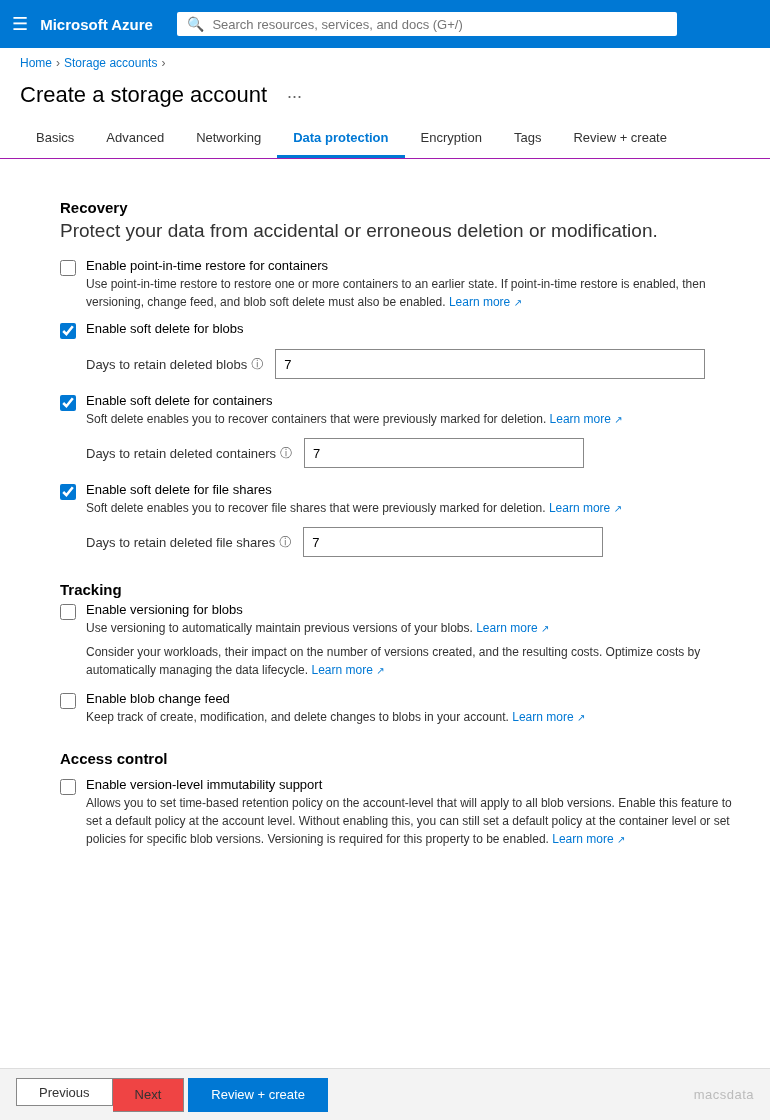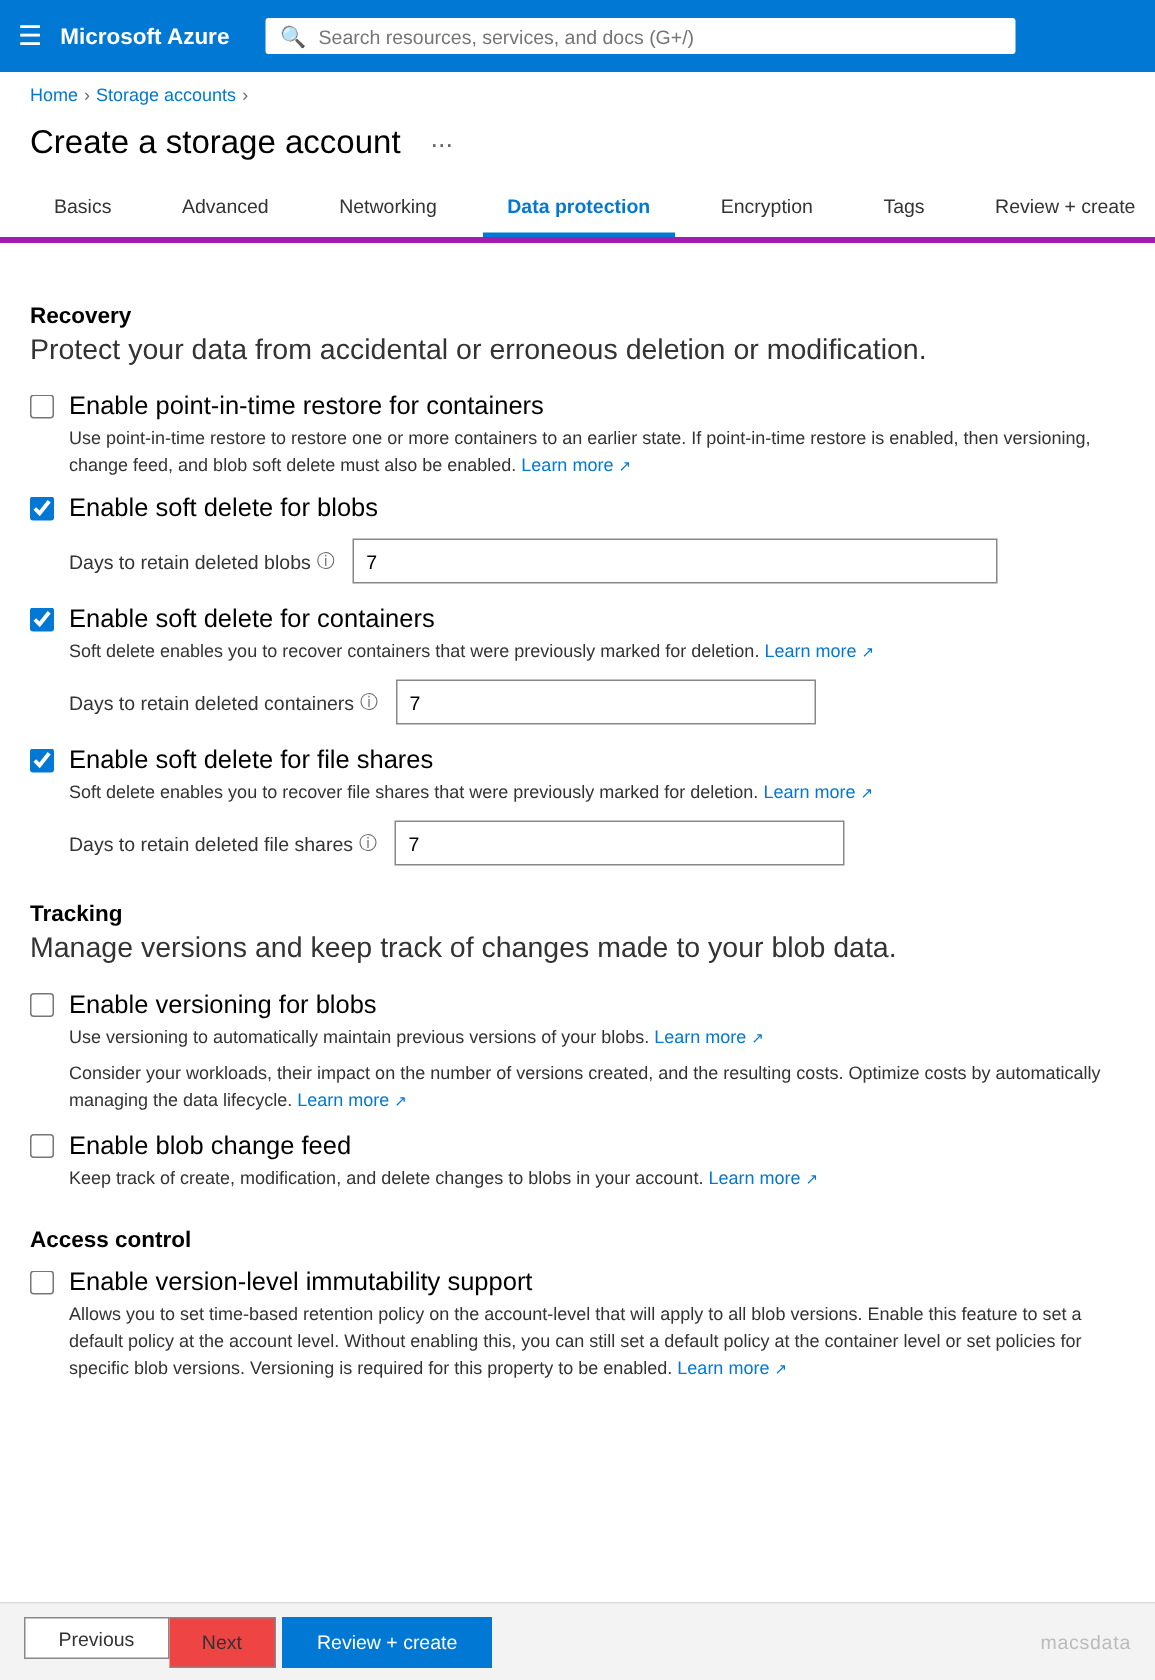--- a/index.html
+++ b/index.html
@@ -53,57 +53,57 @@
     .page-title {
       font-size: 22px;
       font-weight: 300;
       color: #000;
     }
     .page-title-dots { font-size: 18px; color: #666; cursor: pointer; }
 
     
     .tabs {
       display: flex;
-      border-bottom: 4px solid #a21caf;
+      border-bottom: 1px solid #a21caf;
       padding: 0 20px;
-      gap: 15px;
+      gap: 0;
     }
     .tab-item {
       padding: 10px 16px;
       font-size: 13px;
       color: #333;
       cursor: pointer;
       border-bottom: 3px solid transparent;
       white-space: nowrap;
     }
     .tab-item.active {
       color: #0078d4;
       border-bottom: 3px solid #0078d4;
       font-weight: 600;
     }
 
     
-    .content { padding: 20px 20px 80px 20px; }
+    .content { padding: 20px 20px 80px 20px; margin-left: 40px; }
 
     
     .section-title { font-size: 15px; font-weight: 600; margin-bottom: 4px; color: #000; }
     .section-desc { font-size: 19px; color: #333; margin-bottom: 16px; }
 
     
     .option-row {
       display: flex;
       align-items: flex-start;
       gap: 10px;
       margin-bottom: 10px;
     }
     .option-row input[type=checkbox] {
       width: 16px; height: 16px; margin-top: 2px; flex-shrink: 0; cursor: pointer;
       accent-color: #0078d4;
     }
-    .option-label { font-size: 17px; font-weight: 500; color: #000; }
+    .option-label { font-size: 13px; font-weight: 500; color: #000; }
     .option-desc { font-size: 12px; color: #333; margin-top: 2px; line-height: 1.5; }
     .link { color: #0078d4; text-decoration: none; cursor: pointer; }
     .ext-icon { font-size: 10px; }
 
     
     .days-row {
       display: flex;
       align-items: center;
       gap: 12px;
       margin-left: 26px;
@@ -273,21 +273,20 @@
         <label class="days-label">
           Days to retain deleted file shares <span class="info-icon">ⓘ</span>
         </label>
         <input type="text" class="days-input" value="7" style="width: 300px;">
       </div>
     </div>
   </div>
 
   <div class="section-gap" style="margin-top:24px;">
     <div class="section-title">Tracking</div>
-    <div class="section-desc">Manage versions and keep track of changes made to your blob data.</div>
 
     <div class="option-block">
       <div class="option-row">
         <input type="checkbox" id="versioning" style="">
         <div class="option-content">
           <label class="option-label" for="versioning">Enable versioning for blobs</label>
           <div class="option-desc">
             Use versioning to automatically maintain previous versions of your blobs.
             <a href="#" class="link">Learn more <span class="ext-icon">↗</span></a>
           </div>

